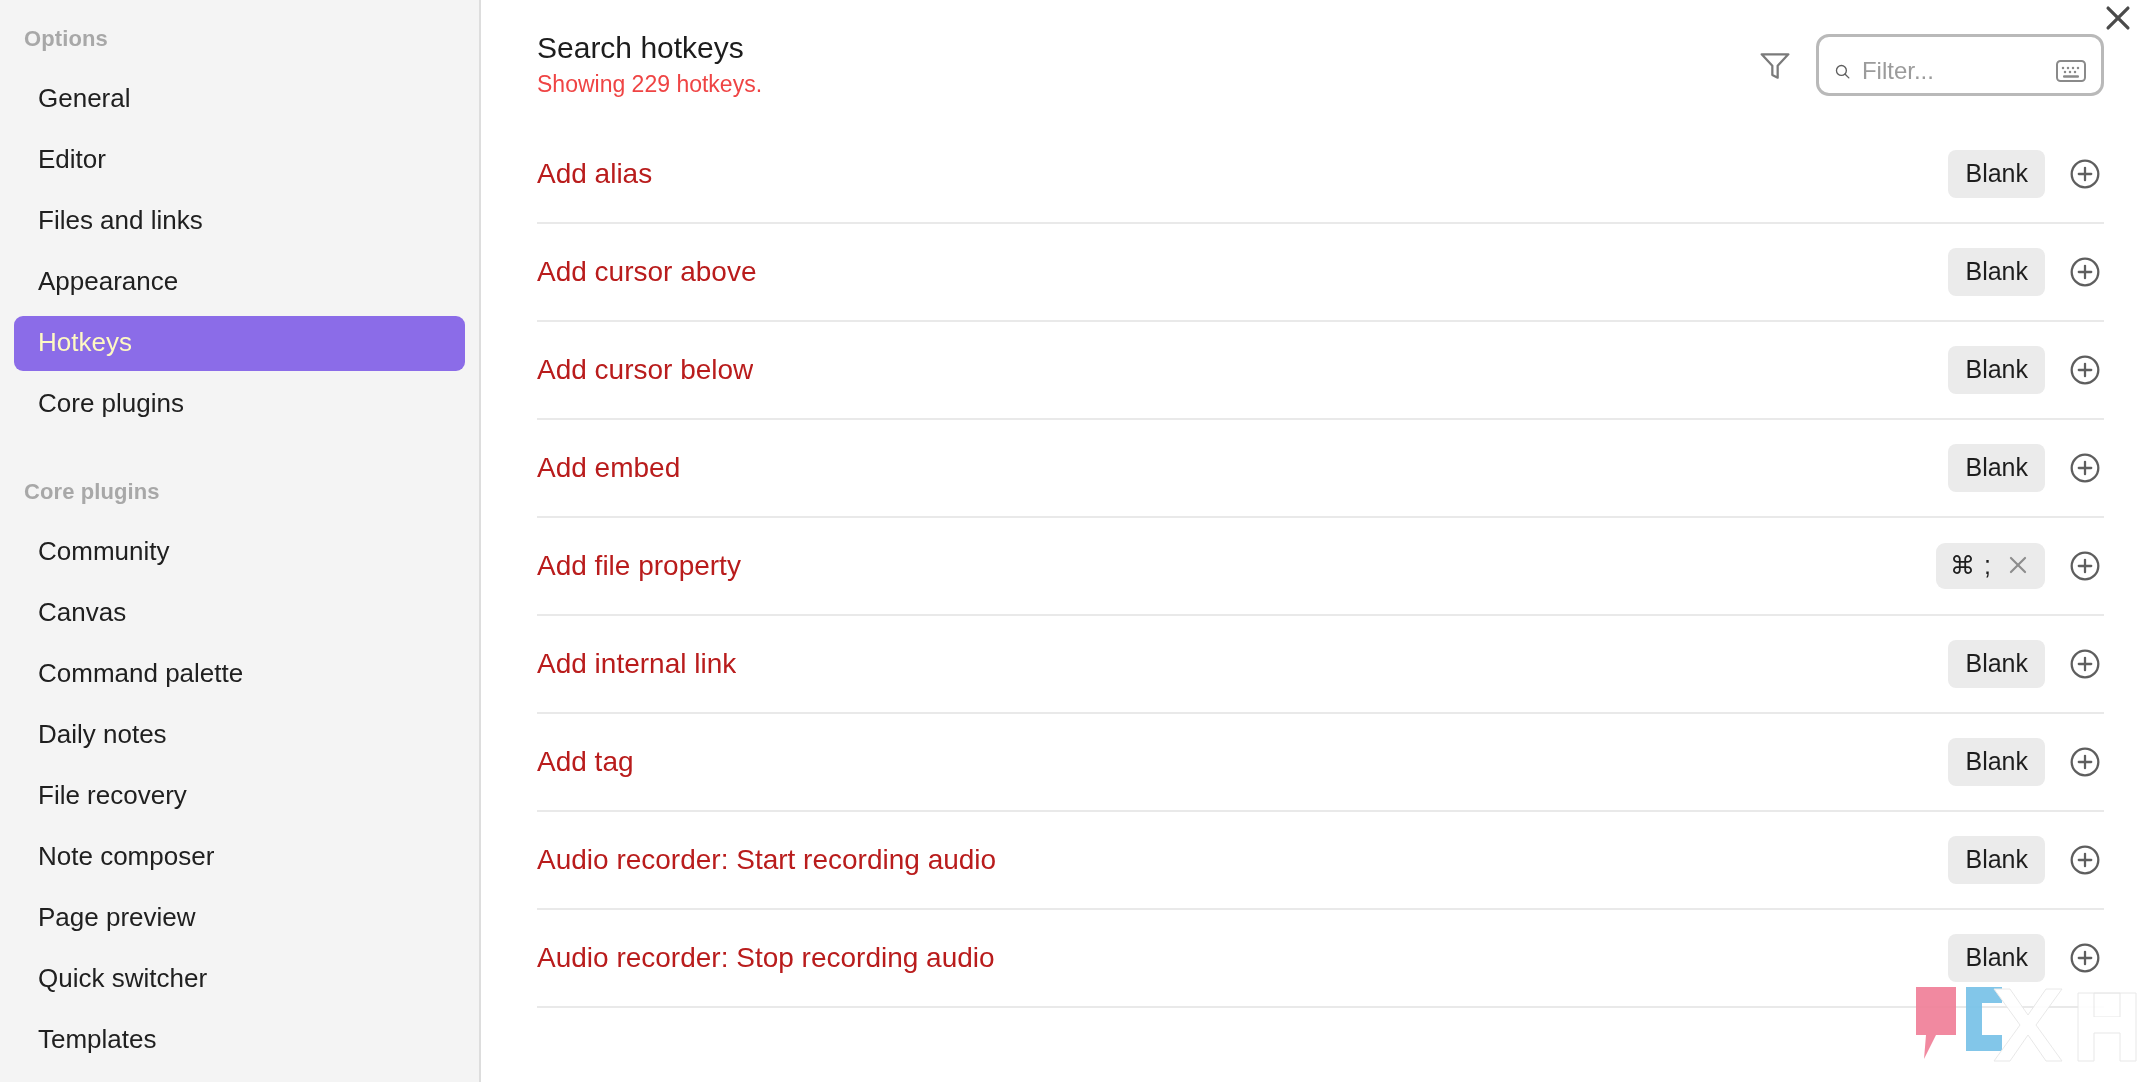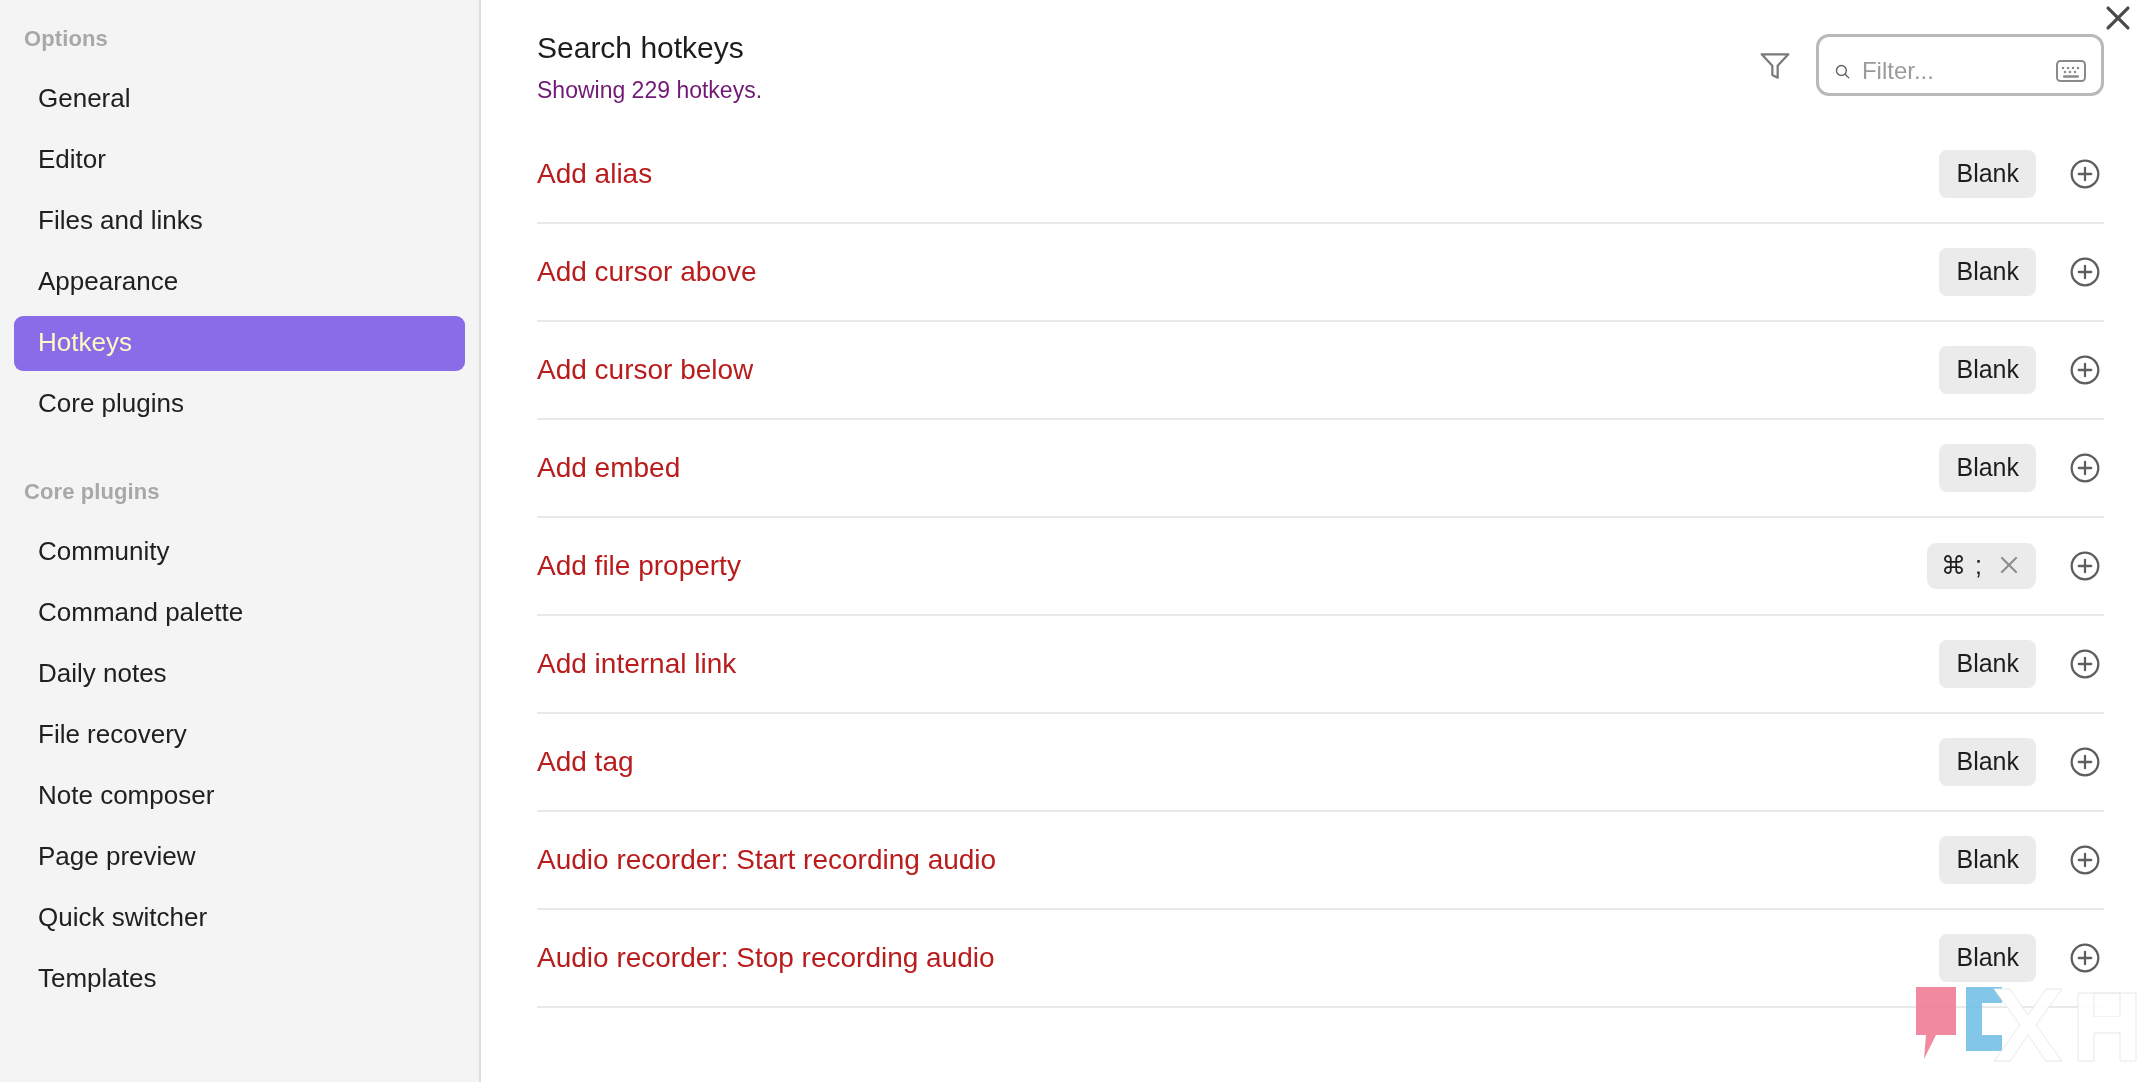--- a/index.html
+++ b/index.html
@@ -85,22 +85,22 @@
 
   .header-title {
     font-size: 30px;
     color: #1d1d1d;
     line-height: 1.3;
     font-weight: 400;
   }
 
   .header-sub {
     font-size: 23px;
-    color: #701a75;
-    margin-top: 9px;
+    color: #ef4444;
+    margin-top: 3px;
     line-height: 1.3;
   }
 
   .header-controls {
     display: flex;
     align-items: center;
     gap: 18px;
     padding-top: 8px;
   }
 
@@ -178,21 +178,21 @@
     color: #b91c1c;
     line-height: 1.3;
     white-space: nowrap;
     overflow: hidden;
     text-overflow: ellipsis;
   }
 
   .hotkey-right {
     display: flex;
     align-items: center;
-    gap: 30px;
+    gap: 21px;
     flex: 0 0 auto;
   }
 
   .blank-badge {
     background: #ebebeb;
     border-radius: 8px;
     padding: 8px 17px 10px 17px;
     font-size: 25px;
     color: #1d1d1d;
     line-height: 1.2;
@@ -250,20 +250,21 @@
     <div class="side-item">General</div>
     <div class="side-item">Editor</div>
     <div class="side-item">Files and links</div>
     <div class="side-item">Appearance</div>
     <div class="side-item active">Hotkeys</div>
     <div class="side-item">Core plugins</div>
 
     <div class="side-group-title second">Core plugins</div>
 
     <div class="side-item">Community</div>
+    <div class="side-item">Canvas</div>
     <div class="side-item">Command palette</div>
     <div class="side-item">Daily notes</div>
     <div class="side-item">File recovery</div>
     <div class="side-item">Note composer</div>
     <div class="side-item">Page preview</div>
     <div class="side-item">Quick switcher</div>
     <div class="side-item">Templates</div>
   </aside>
 
   <section class="main">

